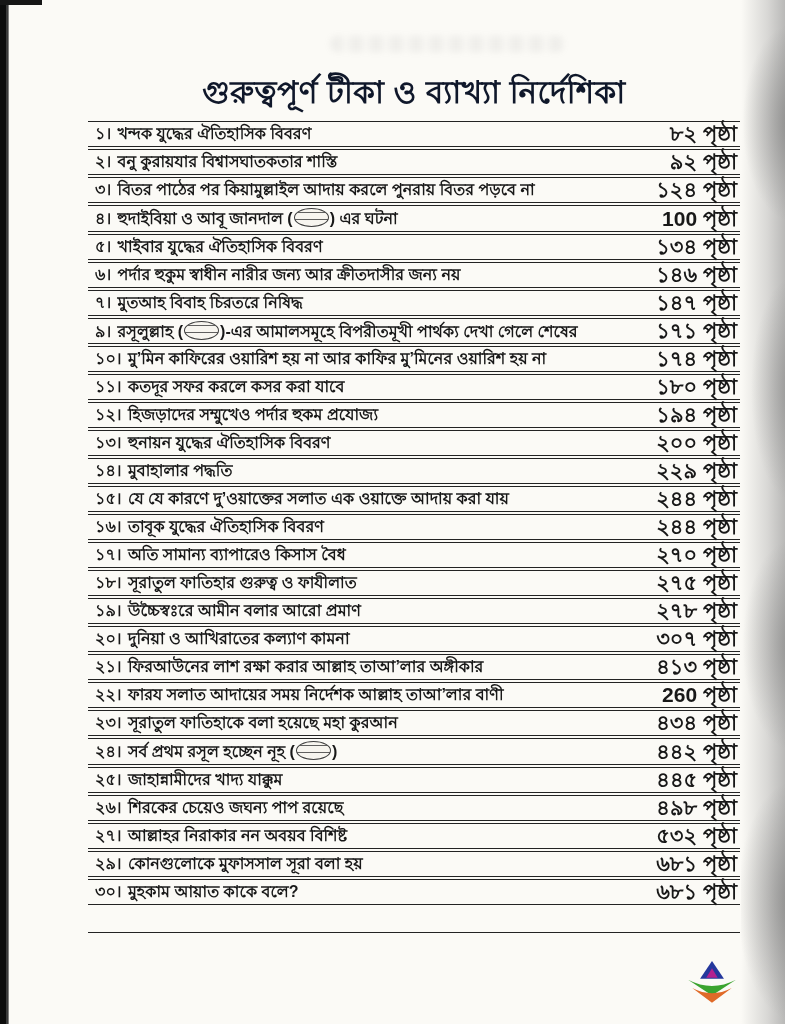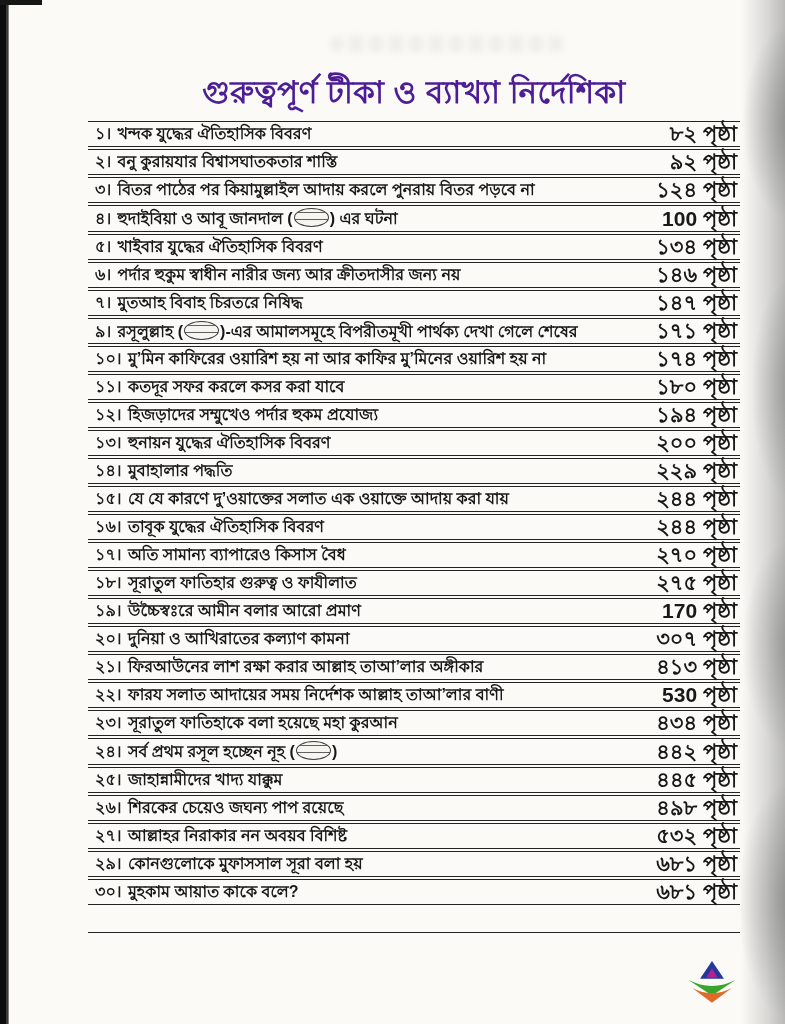--- a/index.html
+++ b/index.html
@@ -32,21 +32,21 @@
   .bleed{
     position:absolute;left:330px;top:36px;width:235px;height:16px;
     background:repeating-linear-gradient(90deg,
       rgba(140,140,140,.22) 0 12px, rgba(140,140,140,.05) 12px 20px);
     filter:blur(3px);border-radius:8px;opacity:.5;
   }
   
   .content{position:absolute;left:88px;top:74px;width:652px;}
   .title{
     margin:0 0 9px 0;text-align:center;
-    font-size:31px;line-height:38px;font-weight:bold;color:#4c1d95;
+    font-size:31px;line-height:38px;font-weight:bold;color:#0f172a;
     letter-spacing:0.5px;
   }
   .row{
     display:flex;justify-content:space-between;align-items:center;
     border-top:1.8px solid #232323;border-bottom:1.8px solid #232323;
     margin-bottom:2px;
     padding:2px 3px 1px 7px;
     min-height:21px;
     font-size:16px;line-height:20.5px;font-weight:bold;color:#181818;
   }
@@ -178,39 +178,39 @@
         <div class="row">
           <div class="label">
             <div class="l1"><span class="no">১৮। </span>সূরাতুল ফাতিহার গুরুত্ব ও ফাযীলাত</div>
           </div>
           <div class="pg">২৭৫ পৃষ্ঠা</div>
         </div>
         <div class="row">
           <div class="label">
             <div class="l1"><span class="no">১৯। </span>উচ্চৈস্বঃরে আমীন বলার আরো প্রমাণ</div>
           </div>
-          <div class="pg">170 পৃষ্ঠা</div>
+          <div class="pg">২৭৮ পৃষ্ঠা</div>
         </div>
         <div class="row">
           <div class="label">
             <div class="l1"><span class="no">২০। </span>দুনিয়া ও আখিরাতের কল্যাণ কামনা</div>
           </div>
           <div class="pg">৩০৭ পৃষ্ঠা</div>
         </div>
         <div class="row">
           <div class="label">
             <div class="l1"><span class="no">২১। </span>ফিরআউনের লাশ রক্ষা করার আল্লাহ তাআ’লার অঙ্গীকার</div>
           </div>
           <div class="pg">৪১৩ পৃষ্ঠা</div>
         </div>
         <div class="row">
           <div class="label">
             <div class="l1"><span class="no">২২। </span>ফারয সলাত আদায়ের সময় নির্দেশক আল্লাহ তাআ’লার বাণী</div>
           </div>
-          <div class="pg">530 পৃষ্ঠা</div>
+          <div class="pg">260 পৃষ্ঠা</div>
         </div>
         <div class="row">
           <div class="label">
             <div class="l1"><span class="no">২৩। </span>সূরাতুল ফাতিহাকে বলা হয়েছে মহা কুরআন</div>
           </div>
           <div class="pg">৪৩৪ পৃষ্ঠা</div>
         </div>
         <div class="row">
           <div class="label">
             <div class="l1"><span class="no">২৪। </span>সর্ব প্রথম রসূল হচ্ছেন নূহ (<span class="seal"></span>)</div>

